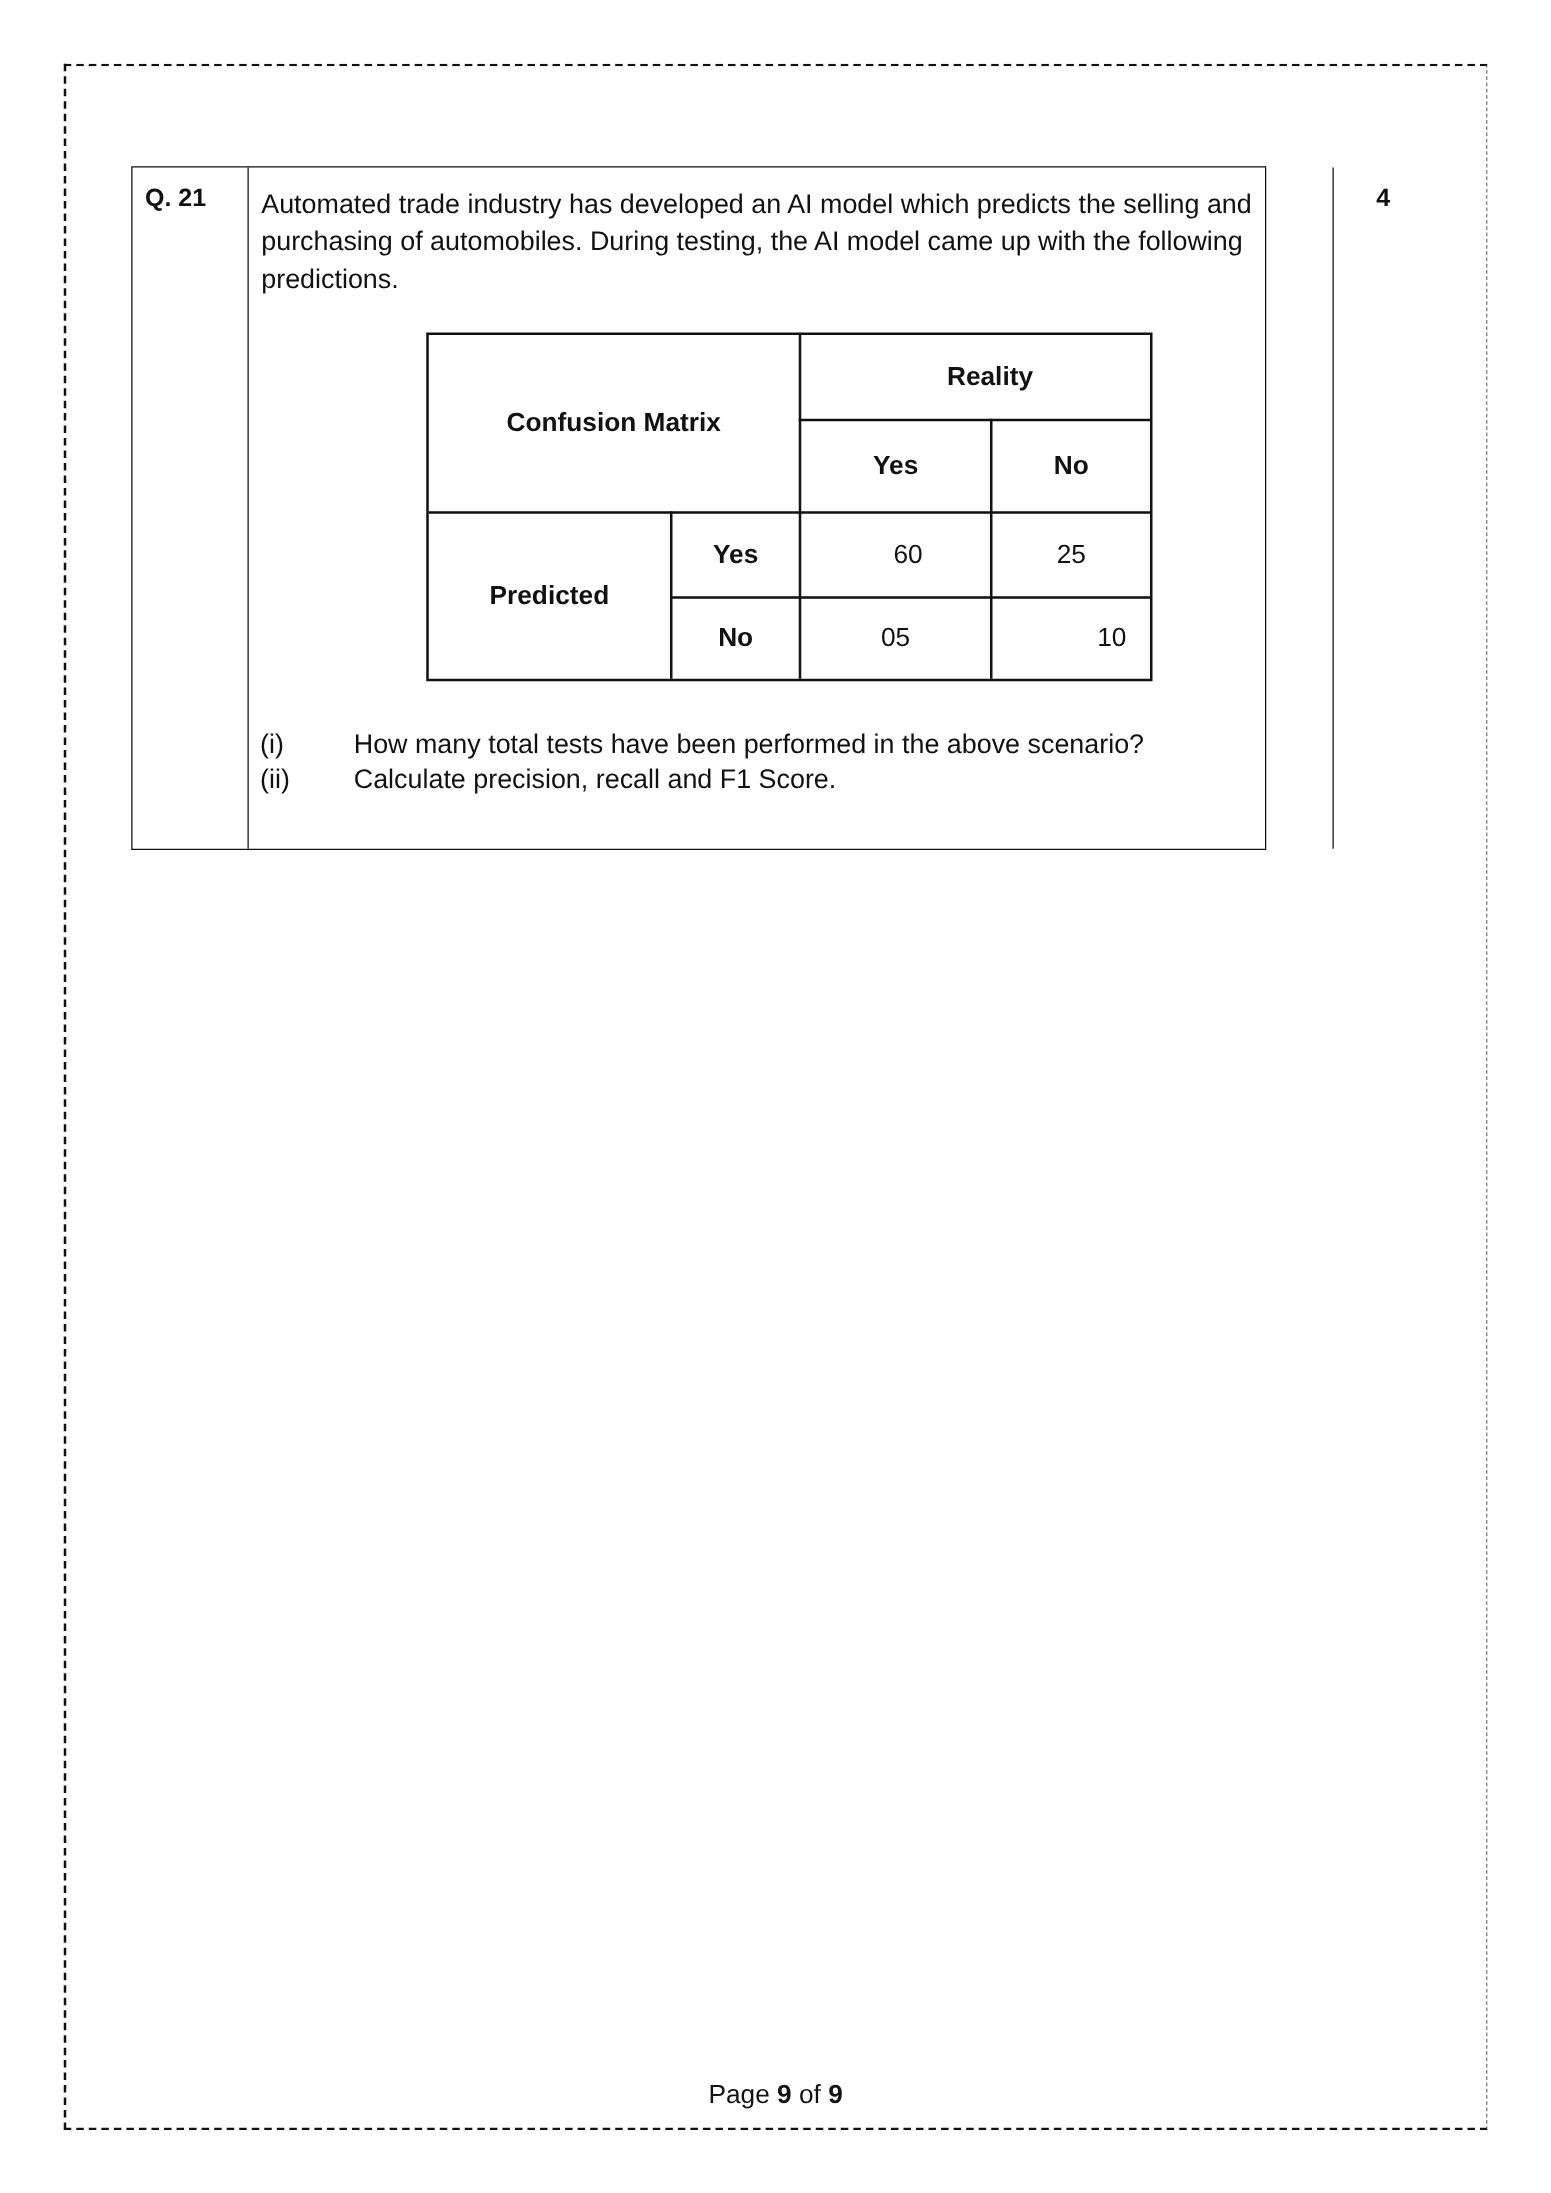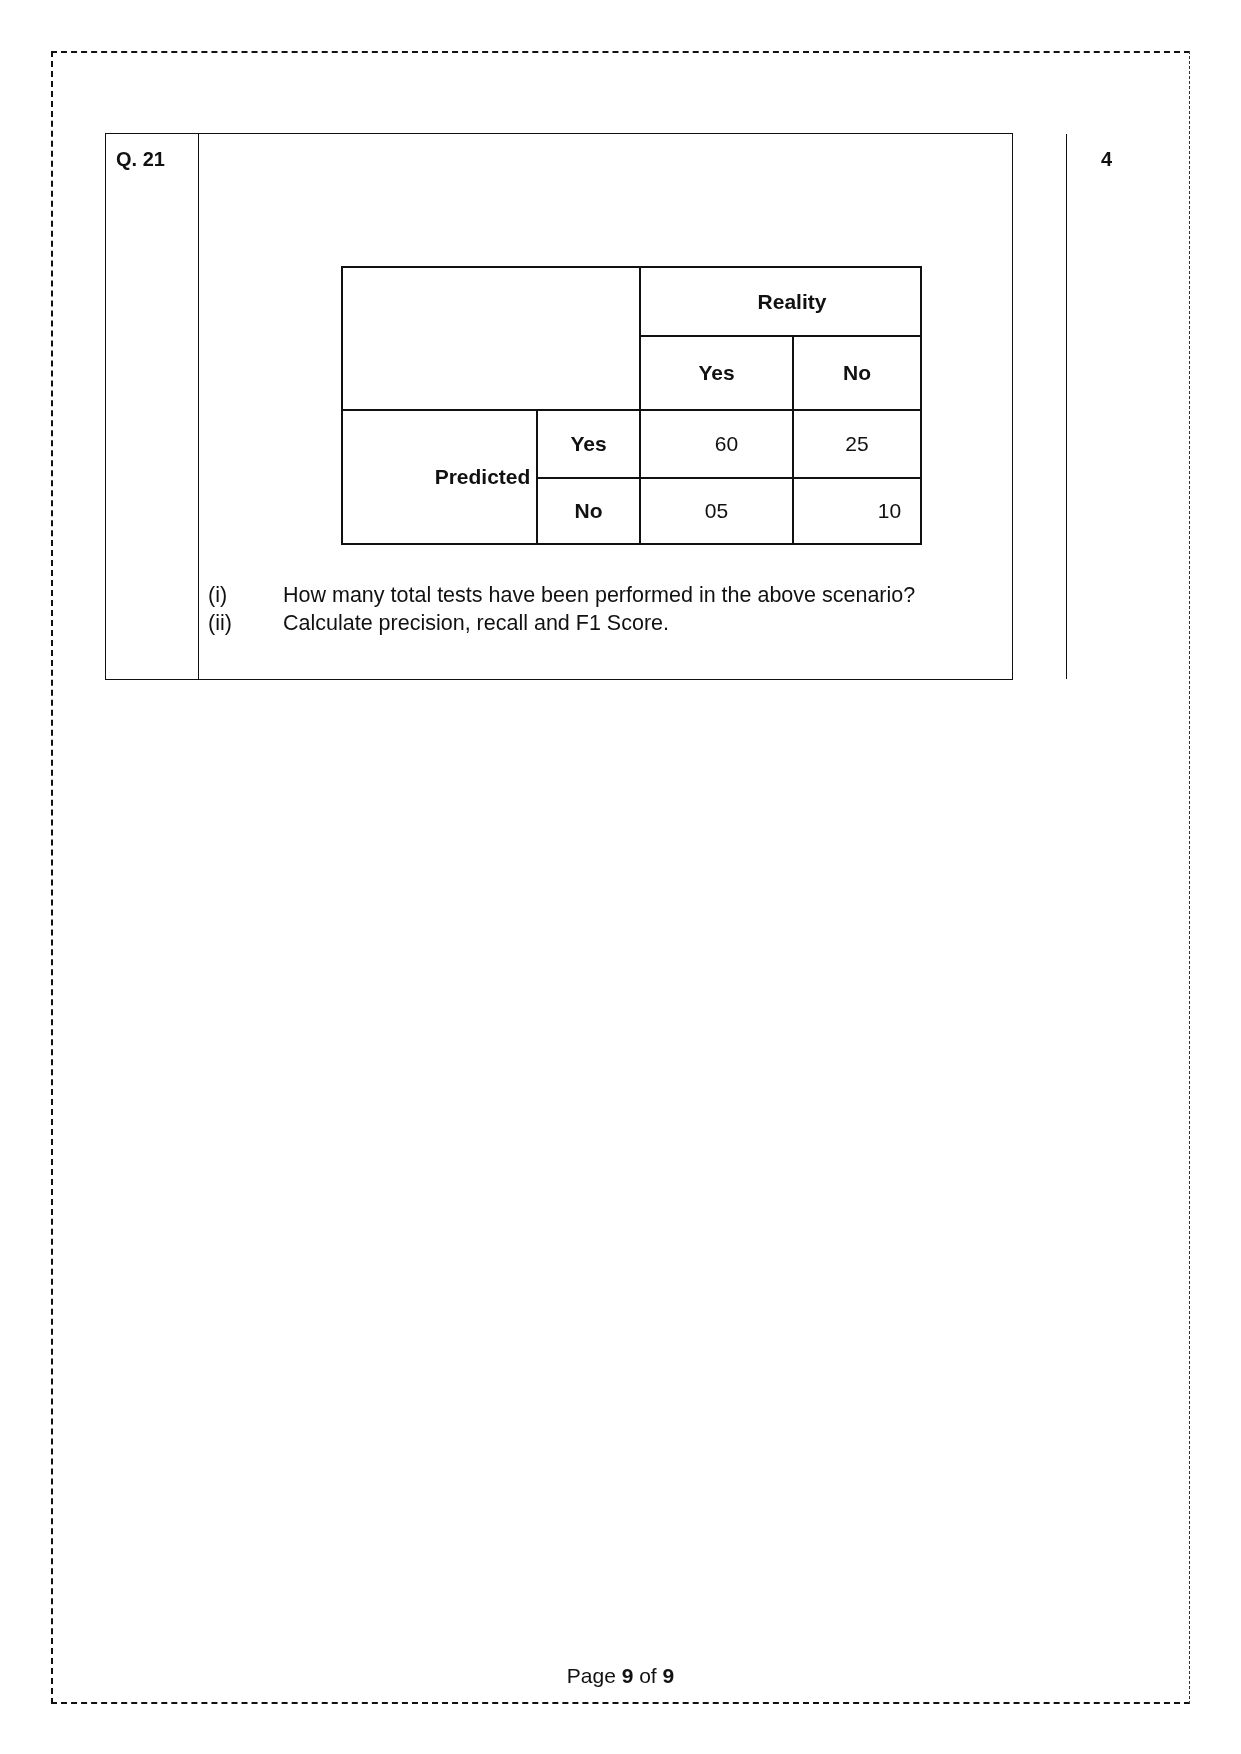--- a/index.html
+++ b/index.html
@@ -29,37 +29,39 @@
 </style>
 </head>
 <body>
 
 <div class="page-frame"></div>
 
 <div class="qtable">
   <div class="qcol-split" style="left:92px;"></div>
   <div class="qcol-split" style="left:960px;"></div>
   <div class="qnum">Q. 21</div>
+  <div class="qtext">Automated trade industry has developed an AI model which predicts the selling and purchasing of automobiles. During testing, the AI model came up with the following predictions.</div>
   <div class="qmarks">4</div>
 </div>
 
 <div class="cm">
 
   <div class="line-v" style="left:296px; top:0; height:275px;"></div>
   <div class="line-v" style="left:449px; top:67px; height:208px;"></div>
   <div class="line-v" style="left:193px; top:141px; height:134px;"></div>
 
   <div class="line-h" style="left:296px; top:67px; width:281px;"></div>
   <div class="line-h" style="left:0; top:141px; width:577px;"></div>
   <div class="line-h" style="left:193px; top:209px; width:384px;"></div>
 
+  <div class="cell bold" style="left:0; top:0; width:296px; height:141px;">Confusion Matrix</div>
   <div class="cell bold" style="left:310px; top:0; width:278px; height:67px;">Reality</div>
   <div class="cell bold" style="left:298px; top:69px; width:151px; height:72px;">Yes</div>
   <div class="cell bold" style="left:451px; top:69px; width:126px; height:72px;">No</div>
-  <div class="cell bold" style="left:0; top:143px; width:193px; height:132px;margin-left:43px;">Predicted</div>
+  <div class="cell bold" style="left:0; top:143px; width:193px; height:132px;">Predicted</div>
   <div class="cell bold" style="left:195px; top:143px; width:101px; height:66px;">Yes</div>
   <div class="cell bold" style="left:195px; top:211px; width:101px; height:64px;">No</div>
   <div class="cell" style="left:298px; top:143px; width:171px; height:66px;">60</div>
   <div class="cell" style="left:451px; top:143px; width:126px; height:66px;">25</div>
   <div class="cell" style="left:298px; top:211px; width:151px; height:64px;text-align:center;">05</div>
   <div class="cell" style="left:451px; top:211px; width:143px; height:64px;padding-left:24px;">10</div>
 </div>
 
 <div class="subq" style="left:208px; top:580px;">
   <span class="num">(i)</span>

